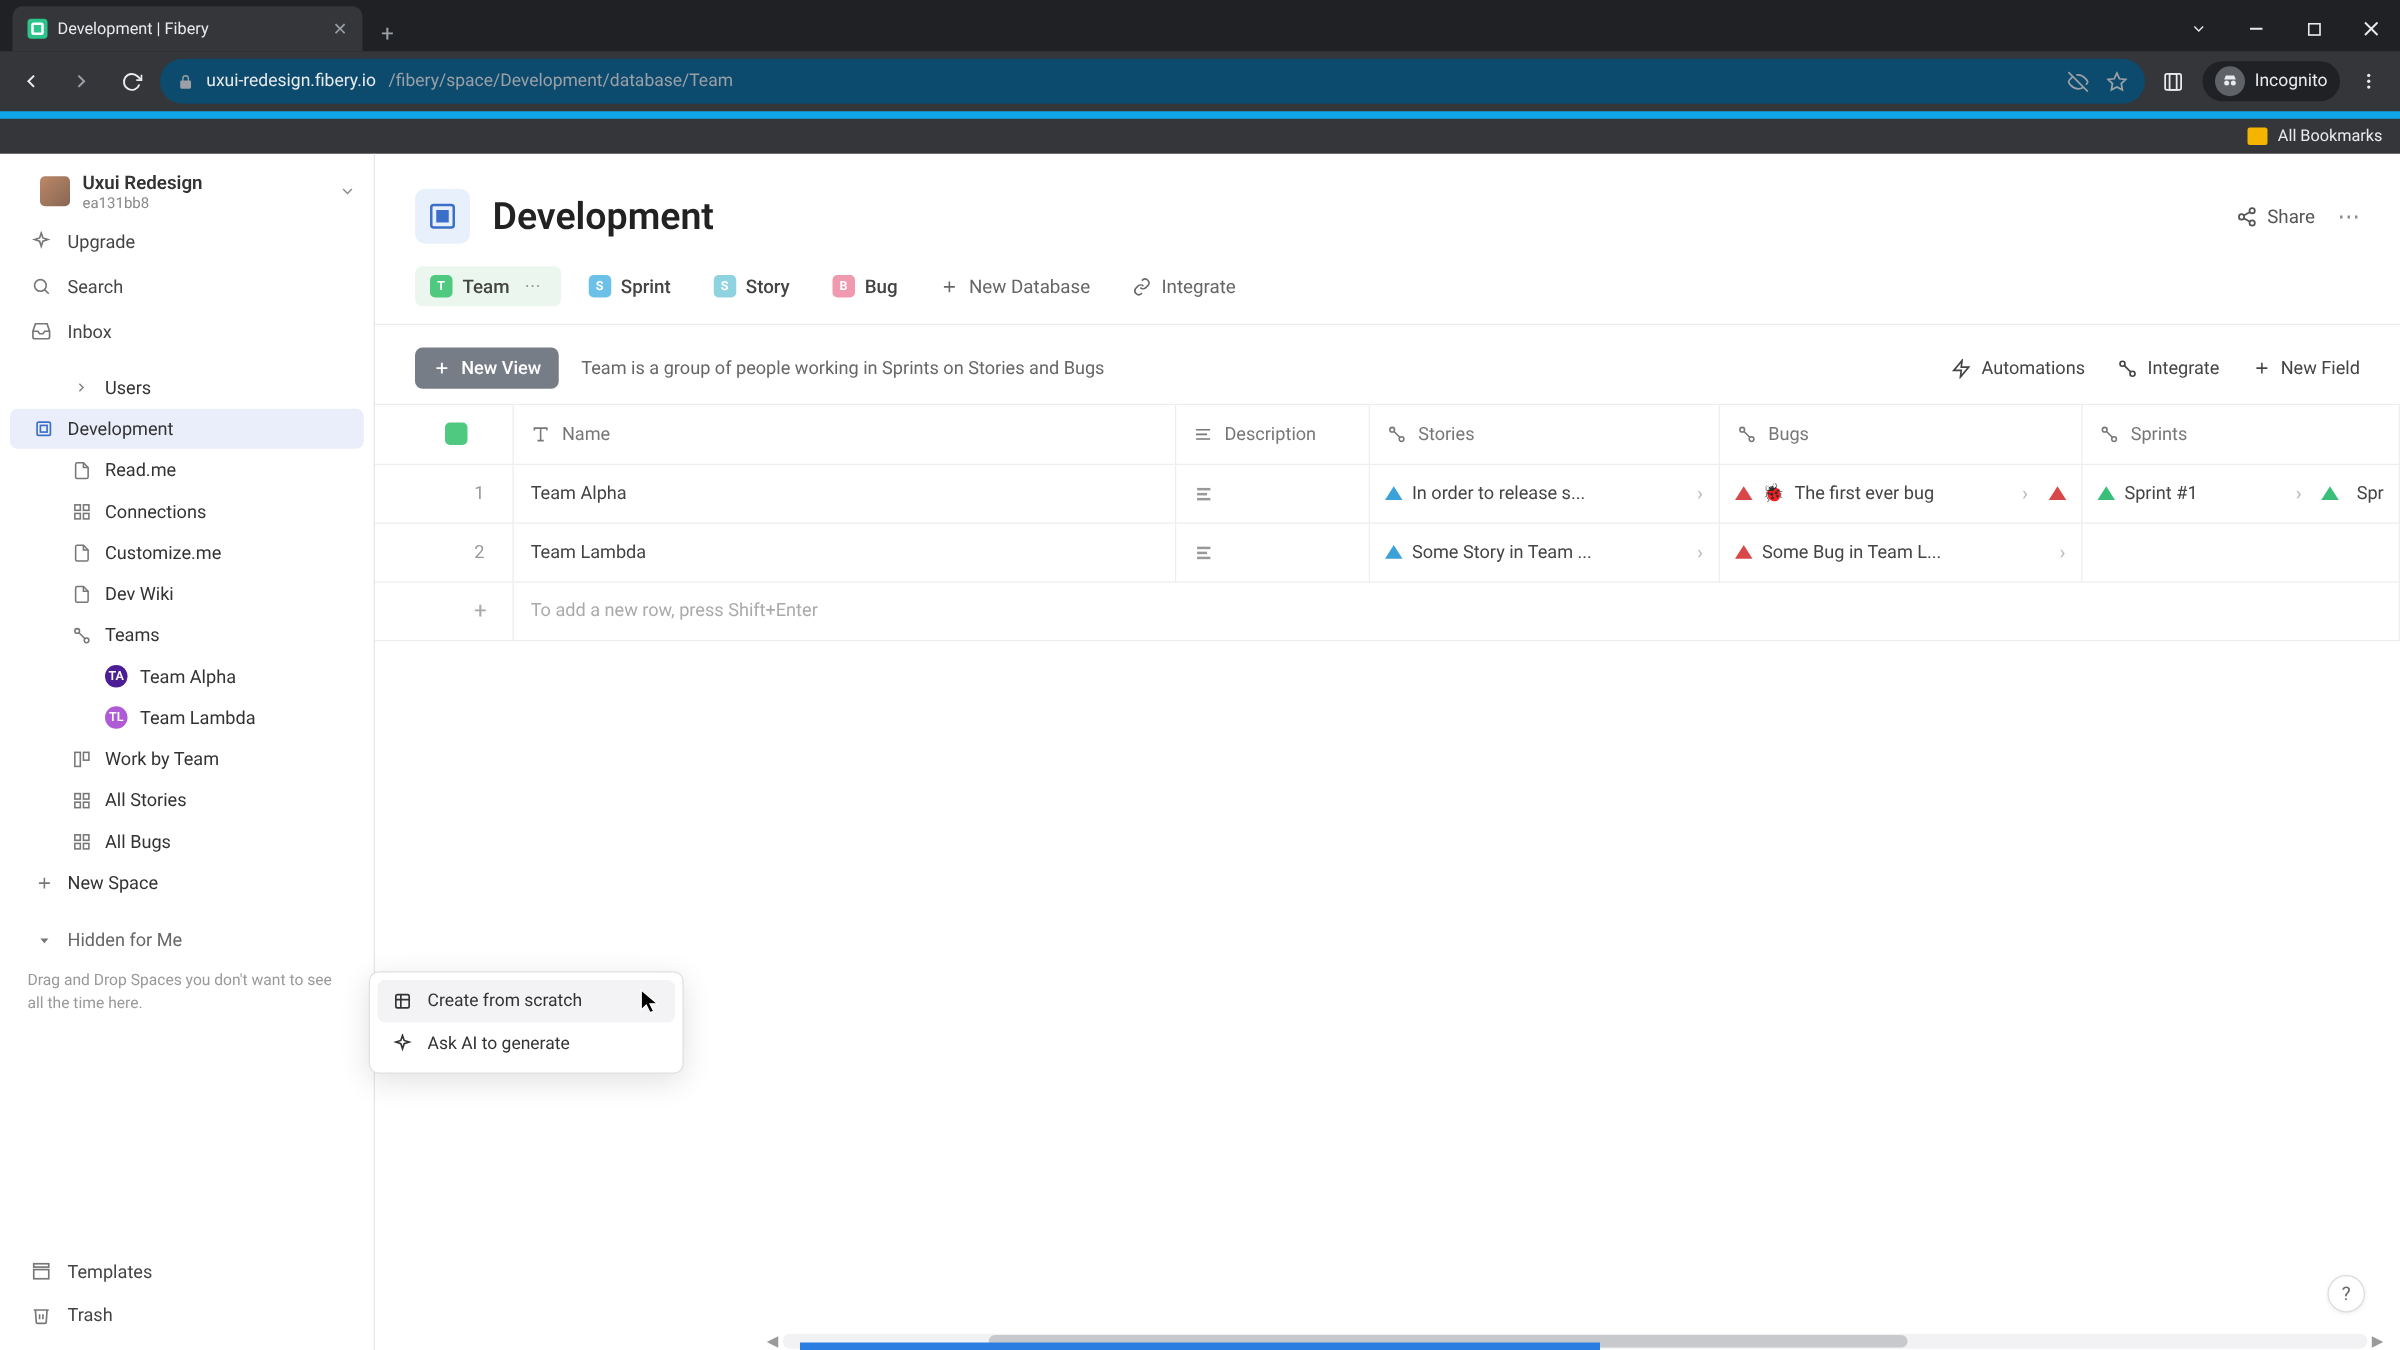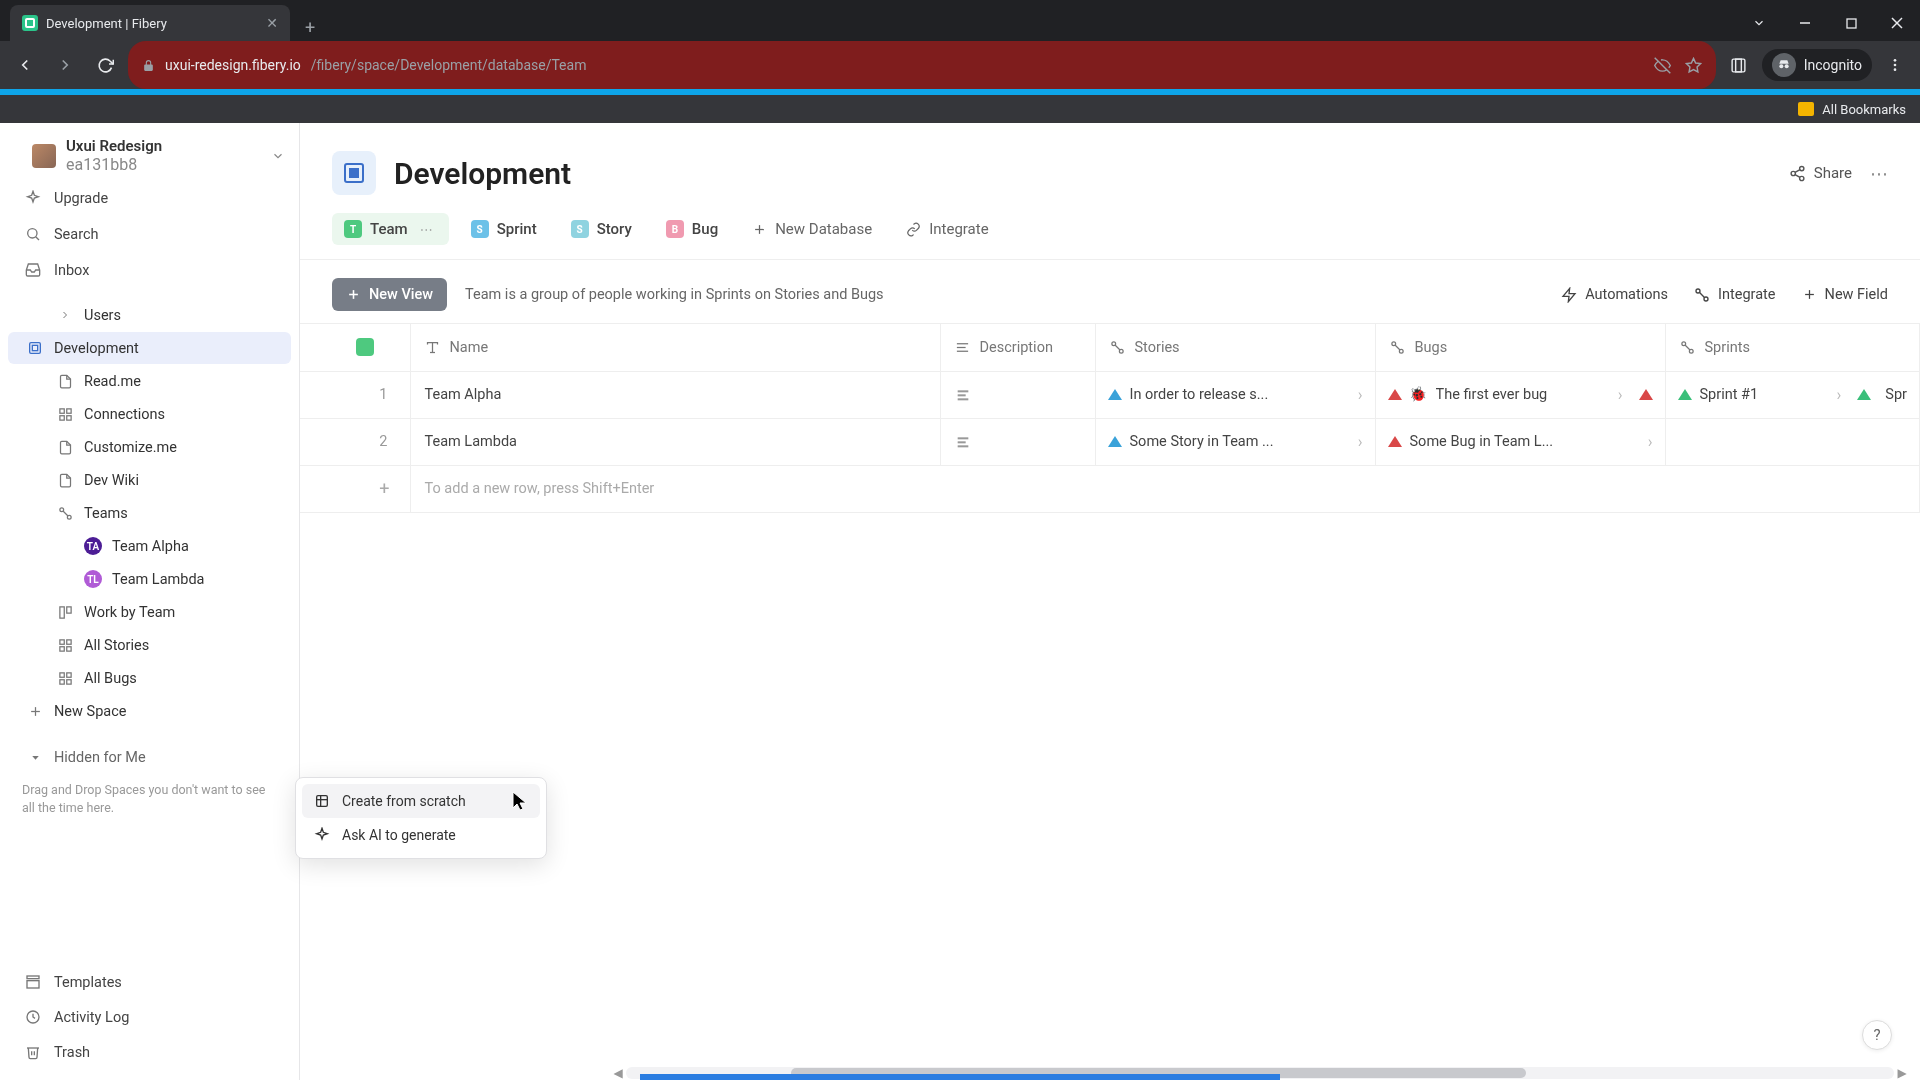--- a/index.html
+++ b/index.html
@@ -13,39 +13,39 @@
   .tab .favicon::after { content:""; position:absolute; inset:3px; border:2px solid #fff; border-radius:2px; }
   .tab .title { flex: 1; overflow: hidden; white-space: nowrap; text-overflow: ellipsis; }
   .tab .close { color: #9aa0a6; font-size: 14px; }
   .newtab { width: 28px; height: 28px; display:flex; align-items:center; justify-content:center; color:#9aa0a6; font-size:18px; margin-left:6px; }
   .win-controls { margin-left:auto; display:flex; }
   .win-btn { width:46px; height:36px; display:flex; align-items:center; justify-content:center; color:#e8eaed; }
 
   .addr-bar { height: 48px; background:#35363a; display:flex; align-items:center; padding: 0 8px; gap:6px; }
   .nav-btn { width:34px; height:34px; display:flex; align-items:center; justify-content:center; color:#9aa0a6; border-radius:50%; }
   .nav-btn.active { color:#e8eaed; }
-  .url-field { flex:1; height:48px; background:#7f1d1d; border-radius:18px; display:flex; align-items:center; padding:0 14px; gap:10px; color:#e8eaed; font-size:14px; }
+  .url-field { flex:1; height:36px; background:#0c4a6e; border-radius:18px; display:flex; align-items:center; padding:0 14px; gap:10px; color:#e8eaed; font-size:14px; }
   .url-field .lock { color:#9aa0a6; font-size:13px; }
   .url-host { color:#e8eaed; }
   .url-path { color:#9aa0a6; }
   .url-right { margin-left:auto; display:flex; gap:14px; color:#9aa0a6; }
   .chrome-right { display:flex; align-items:center; gap:6px; }
   .incognito-badge { display:flex; align-items:center; gap:8px; background:#202124; padding:4px 10px; border-radius:16px; color:#e8eaed; font-size:14px; }
   .inc-avatar { width:24px; height:24px; border-radius:50%; background:#5f6368; display:flex; align-items:center; justify-content:center; }
 
   .bookmarks-bar { height:34px; background:#35363a; border-top:6px solid #0ea5e9; display:flex; align-items:center; justify-content:flex-end; padding:0 14px; gap:8px; color:#e8eaed; font-size:13px; }
   .bm-folder { width:16px; height:14px; background:#f4b400; border-radius:2px; }
 
   
   .app { display:flex; height: calc(1080px - 41px - 48px - 34px); background:#fff; }
   .sidebar { width:300px; border-right:1px solid #e6e6e8; display:flex; flex-direction:column; font-size:14.5px; color:#333; }
   .ws-header { display:flex; align-items:center; gap:10px; padding:14px 14px 6px 32px; }
   .ws-avatar { width:24px; height:24px; border-radius:4px; background: linear-gradient(135deg,#b86,#865); }
   .ws-name { font-weight:600; font-size:15px; }
-  .ws-sub { font-size:16px; color:#888; }
+  .ws-sub { font-size:12px; color:#888; }
   .ws-chevron { margin-left:auto; color:#888; }
 
   .side-item { display:flex; align-items:center; gap:12px; padding:8px 16px; color:#444; cursor:pointer; border-radius:6px; margin:1px 8px; }
   .side-icon { width:18px; height:18px; display:flex; align-items:center; justify-content:center; color:#777; flex-shrink:0; }
 
   .tree { padding-top:10px; }
   .tree-item { display:flex; align-items:center; gap:10px; padding:7px 10px 7px 18px; cursor:pointer; border-radius:6px; margin:1px 8px; }
   .tree-item.active { background:#eaeefb; }
   .tree-item.nested { padding-left:48px; }
   .tree-item.nested2 { padding-left:76px; }
@@ -398,29 +398,20 @@
             <svg width="16" height="16" viewBox="0 0 24 24" fill="none" stroke="currentColor" stroke-width="2">
               <rect x="3" y="3" width="18" height="4"></rect>
               <rect x="3" y="10" width="18" height="11"></rect>
             </svg>
           </span>
         <span>Templates</span>
       </div>
       <div class="side-item">
         <span class="side-icon">
             <svg width="16" height="16" viewBox="0 0 24 24" fill="none" stroke="currentColor" stroke-width="2">
-              <circle cx="12" cy="12" r="9"></circle>
-              <polyline points="12 7 12 12 15 14"></polyline>
-            </svg>
-          </span>
-        <span>Activity Log</span>
-      </div>
-      <div class="side-item">
-        <span class="side-icon">
-            <svg width="16" height="16" viewBox="0 0 24 24" fill="none" stroke="currentColor" stroke-width="2">
               <polyline points="3 6 5 6 21 6"></polyline>
               <path d="M19 6l-1 14a2 2 0 0 1-2 2H8a2 2 0 0 1-2-2L5 6"></path>
               <path d="M10 11v6M14 11v6"></path>
             </svg>
           </span>
         <span>Trash</span>
       </div>
     </div>
   </div>
 

